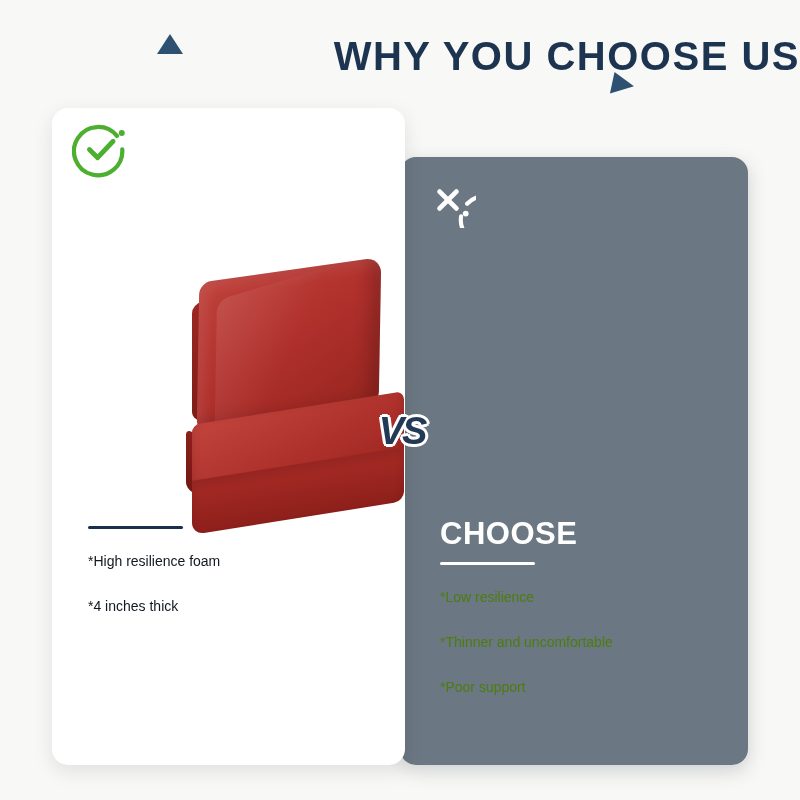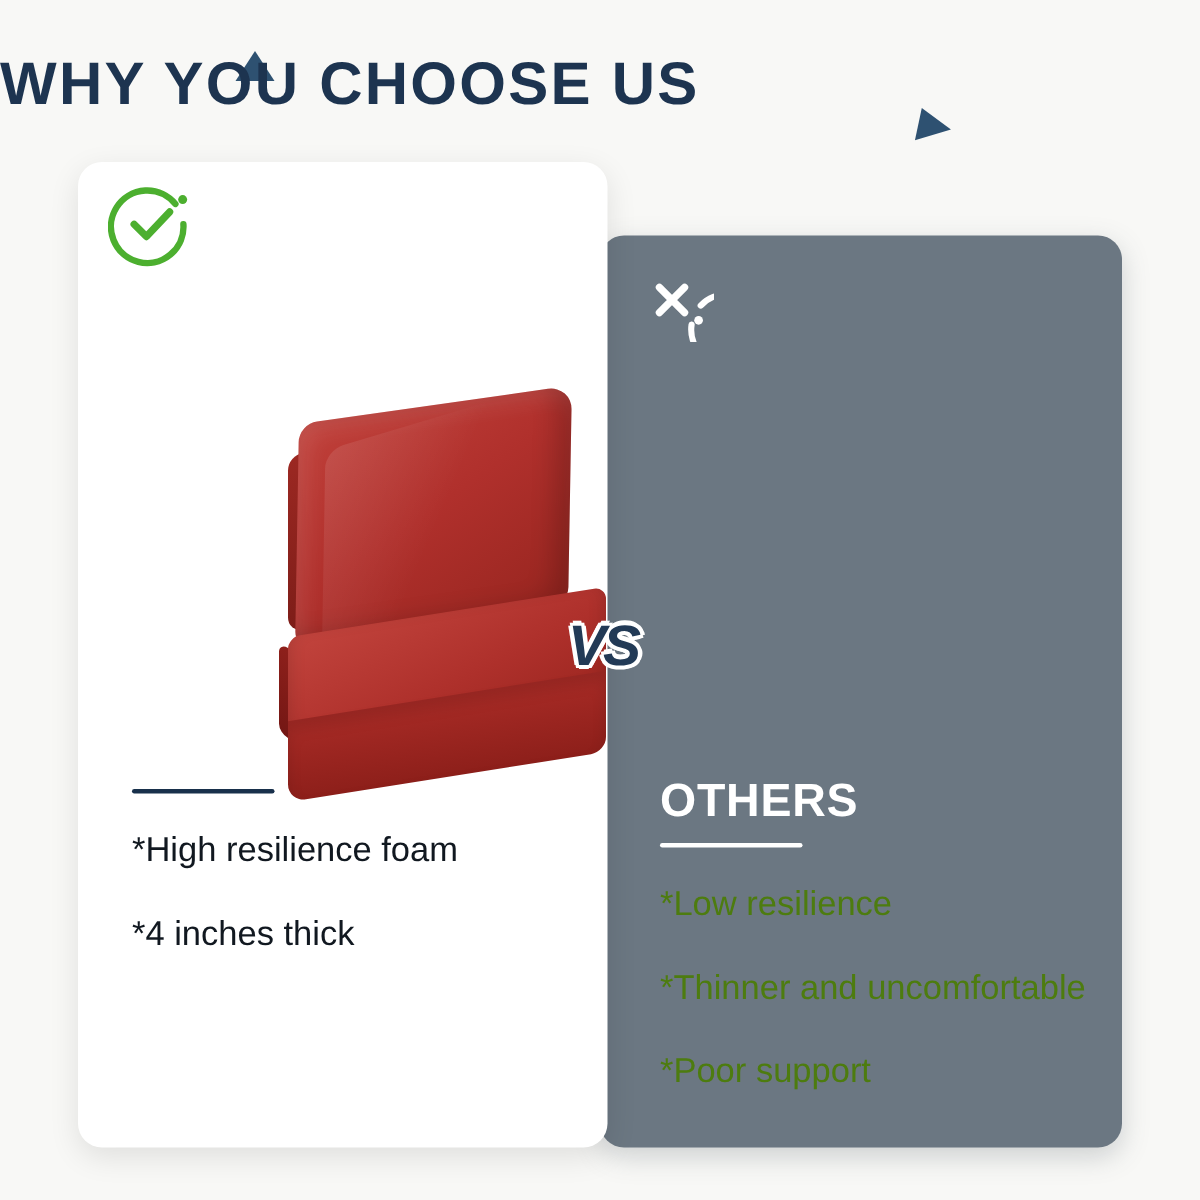--- a/index.html
+++ b/index.html
@@ -5,21 +5,21 @@
   html,body{margin:0;padding:0;}
   body{
     width:800px;height:800px;position:relative;overflow:hidden;
     background:#f8f8f6;
     font-family:"Liberation Sans","DejaVu Sans",sans-serif;
   }
   .stage{position:absolute;inset:0;}
 
   
   .title{
-    position:absolute;left:0;top:34px;width:800px;text-align:left;
+    position:absolute;left:0;top:34px;width:800px;text-align:right;
     font-size:40px;font-weight:bold;letter-spacing:1.5px;
     color:#1d3450;white-space:nowrap;
   }
   .tri{position:absolute;width:0;height:0;}
   .tri-up{
     left:157px;top:34px;
     border-left:13px solid transparent;border-right:13px solid transparent;
     border-bottom:20px solid #2e5171;
   }
   .tri-right{
@@ -100,21 +100,21 @@
   .col-right{left:440px;top:516px;width:300px;}
   .col h2{
     margin:0;font-size:31px;font-weight:bold;letter-spacing:.5px;
   }
   .col-left h2{color:#18304b;}
   .col-right h2{color:#ffffff;}
   .rule{height:3px;width:95px;margin-top:10px;border-radius:2px;}
   .col-left .rule{background:#18304b;}
   .col-right .rule{background:#ffffff;}
   .bullets{margin:0;padding:0;list-style:none;margin-top:24px;}
-  .bullets li{font-size:23px;line-height:1.2;margin-bottom:28px;white-space:nowrap;}
+  .bullets li{font-size:14px;line-height:1.2;margin-bottom:28px;white-space:nowrap;}
   .col-left .bullets li{color:#111820;}
   .col-right .bullets li{color:#4d7c0f;}
 </style>
 </head>
 <body>
 
 <div class="stage">
 
   <div class="tri tri-up"></div>
   <div class="tri tri-right"></div>
@@ -152,21 +152,21 @@
 
   <div class="col col-left">
     <div class="rule"></div>
     <ul class="bullets">
       <li>*High resilience foam</li>
       <li>*4 inches thick</li>
     </ul>
   </div>
 
   <div class="col col-right">
-    <h2>OTHERS</h2>
+    <h2>CHOOSE</h2>
     <div class="rule"></div>
     <ul class="bullets">
       <li>*Low resilience</li>
       <li>*Thinner and uncomfortable</li>
       <li>*Poor support</li>
     </ul>
   </div>
 
 </div>
 

